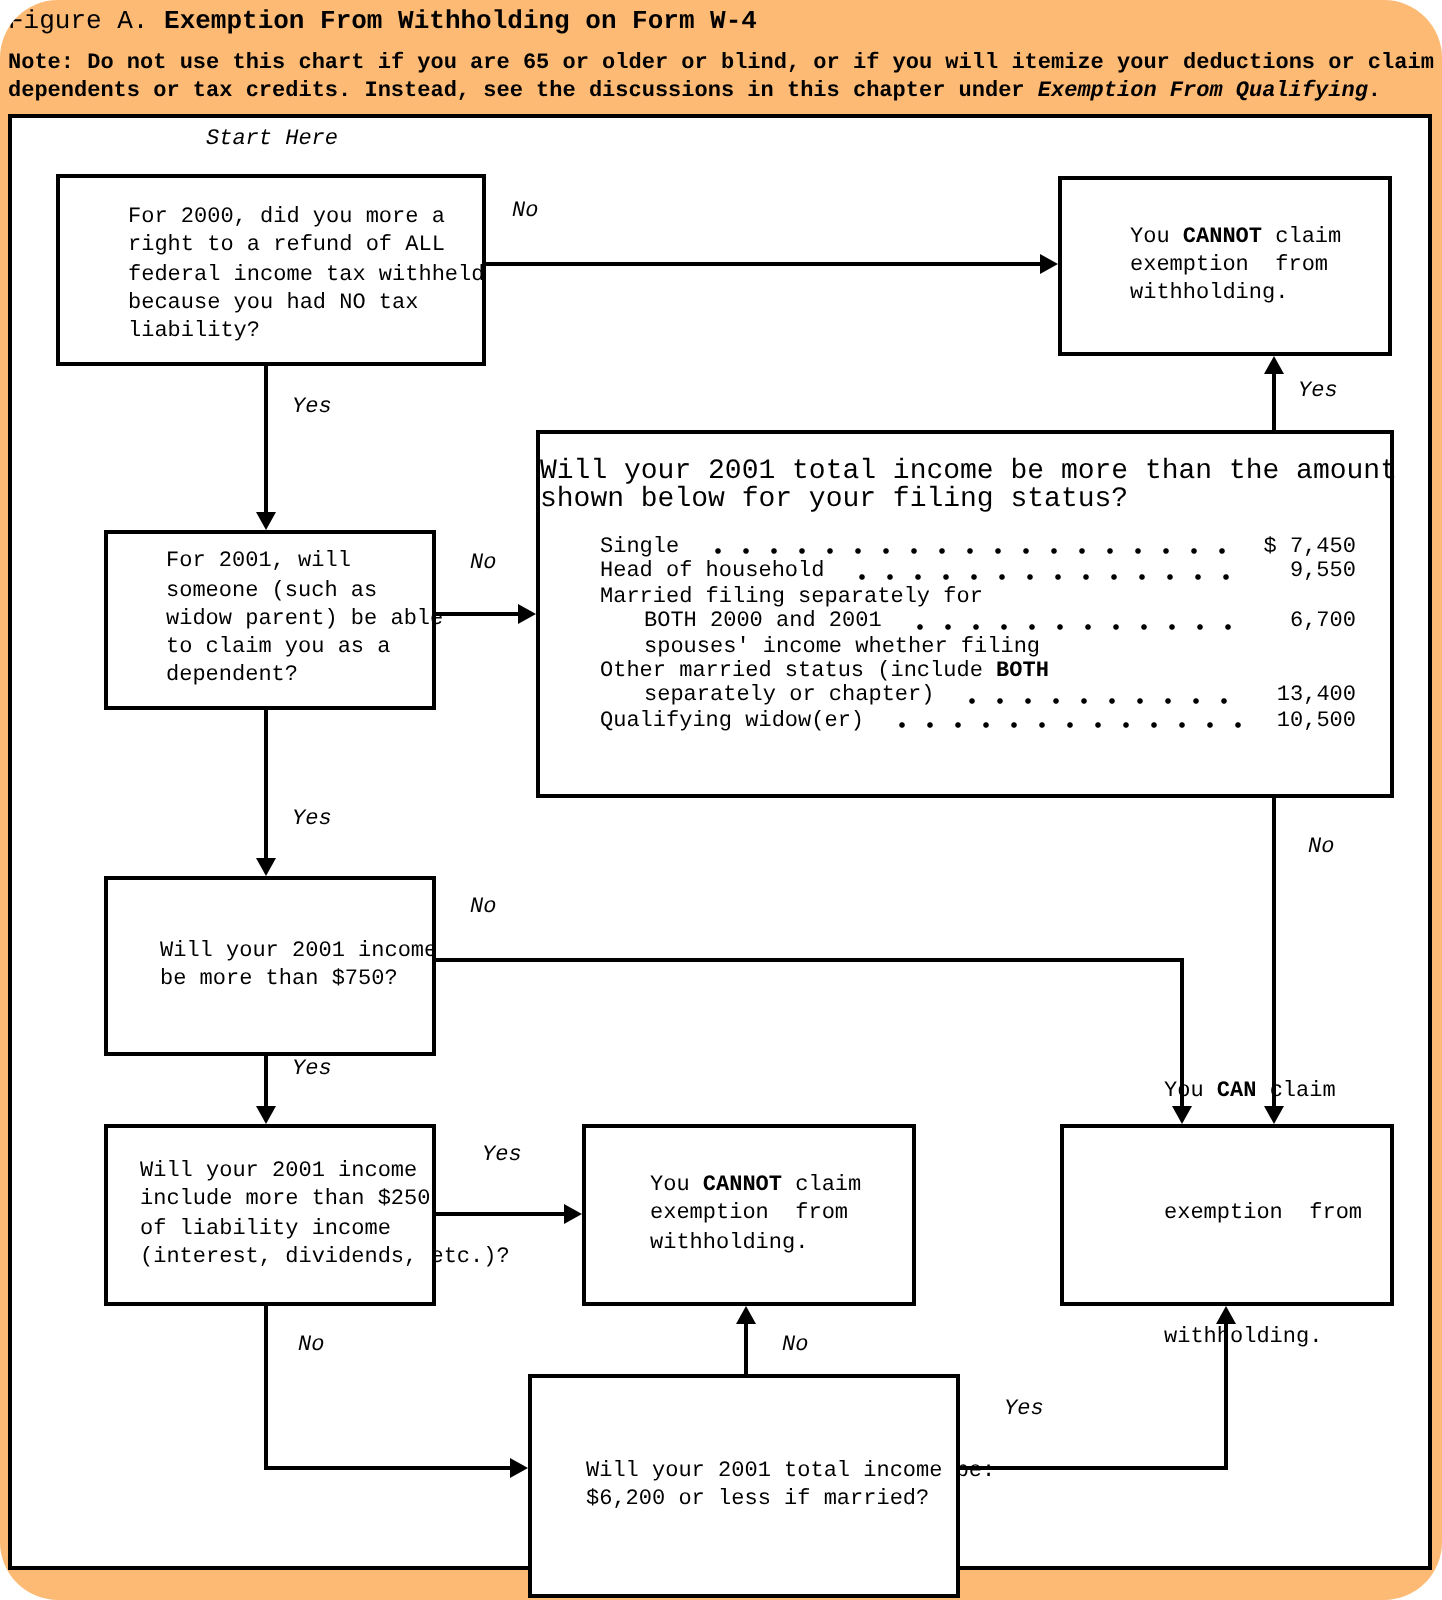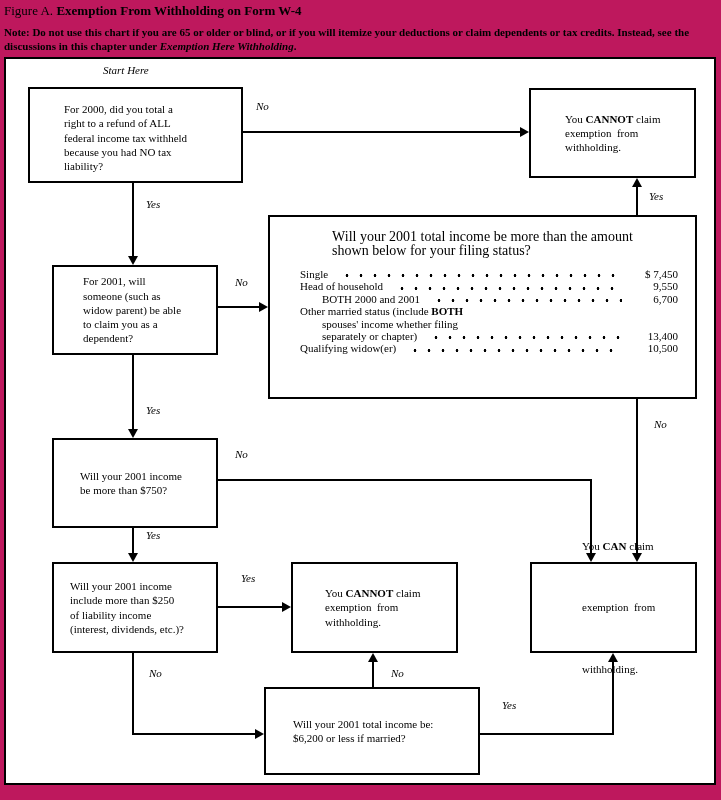--- a/index.html
+++ b/index.html
@@ -1,17 +1,17 @@
 <!DOCTYPE html>
 <html><head>
 <meta charset="utf-8">
 <style>
   html,body{margin:0;padding:0;background:#fff;}
-  #page{position:relative;width:721px;height:800px;background:#be185d;color:#000;
-        font-family:Liberation Serif, serif;overflow:hidden;}
+  #page{position:relative;width:721px;height:800px;background:#fdba74;color:#000;
+        font-family:Liberation Mono, monospace;overflow:hidden;border-radius:29px;}
   
   #title{position:absolute;left:4px;top:3px;font-size:13px;white-space:pre;}
   #title .t-main{font-weight:bold;}
   #note{position:absolute;left:4px;top:26px;width:714px;font-size:11px;line-height:13.5px;
         font-weight:bold;}
   #note .em{font-style:italic;}
   
   #frame{position:absolute;left:4px;top:57px;width:712px;height:728px;border:2px solid #000;
          box-sizing:border-box;background:#fff;}
   
@@ -21,21 +21,21 @@
   .tline b{font-weight:bold;}
   #box-refund{left:28px;top:87px;width:215px;height:96px;justify-content:flex-start;
               padding:13px 6px 0 34px;}
   #box-cannot-top{left:529px;top:88px;width:167px;height:90px;padding-left:34px;}
   #box-dependent{left:52px;top:265px;width:166px;height:90px;padding-left:29px;}
   #box-income-table{left:268px;top:215px;width:429px;height:184px;justify-content:flex-start;}
   #box-750{left:52px;top:438px;width:166px;height:90px;padding-left:26px;}
   #box-unearned{left:52px;top:562px;width:166px;height:91px;padding-left:16px;}
   #box-cannot-mid{left:291px;top:562px;width:167px;height:91px;padding-left:32px;}
   #box-can{left:530px;top:562px;width:167px;height:91px;padding-left:50px;gap:47px;}
-  #box-total-income{left:264px;top:687px;width:216px;height:88px;padding-left:27px;}
+  #box-total-income{left:264px;top:687px;width:216px;height:112px;padding-left:27px;}
   
   #box-income-table .tbl-header{margin:13px auto 0 auto;text-align:left;font-size:14px;
         line-height:13.5px;width:fit-content;}
   #box-income-table .amt-list{margin:11px 17px 0 30px;}
   .amt-row{display:flex;align-items:flex-end;height:12.4px;font-size:11px;line-height:12.4px;
         white-space:pre;}
   .amt-row.indent .amt-label{padding-left:22px;}
   .amt-label b{font-weight:bold;}
   .dot-leader{flex:1;height:5px;margin:0 6px 2px 10px;background-repeat:repeat-x;
         background-position:2px bottom;background-size:14px 5px;
@@ -63,28 +63,28 @@
   #lbl-no-b{left:391px;top:667px;}
   #lbl-yes-b{left:502px;top:699px;}
 </style>
 </head>
 <body>
 
 <div id="page">
 
   <div id="title"><span>Figure A. </span><span class="t-main">Exemption From Withholding on Form W-4</span></div>
 
-  <div id="note"><span>Note:</span><span> Do not use this chart if you are 65 or older or blind, or if you will itemize your deductions or claim dependents or tax credits. Instead, see the discussions in this chapter under </span><span class="em">Exemption Here Withholding</span><span>.</span></div>
+  <div id="note"><span>Note:</span><span> Do not use this chart if you are 65 or older or blind, or if you will itemize your deductions or claim dependents or tax credits. Instead, see the discussions in this chapter under </span><span class="em">Exemption From Qualifying</span><span>.</span></div>
 
   <div id="frame"></div>
 
   <div class="elabel" id="lbl-start">Start Here</div>
 
   <div class="qbox" id="box-refund">
-      <div class="tline">For 2000, did you total a</div>
+      <div class="tline">For 2000, did you more a</div>
       <div class="tline">right to a refund of ALL</div>
       <div class="tline">federal income tax withheld</div>
       <div class="tline">because you had NO tax</div>
       <div class="tline">liability?</div>
     </div>
 
   <div class="qbox" id="box-cannot-top">
       <div class="tline">You <b>CANNOT</b> claim</div>
       <div class="tline">exemption  from</div>
       <div class="tline">withholding.</div>
@@ -99,23 +99,24 @@
     </div>
 
   <div class="qbox" id="box-income-table">
     <div class="tbl-header">
         <div class="tline">Will your 2001 total income be more than the amount</div>
         <div class="tline">shown below for your filing status?</div>
       </div>
     <div class="amt-list">
         <div class="amt-row"><div class="amt-label">Single</div><div class="dot-leader"></div><div class="amt-val">$ 7,450</div></div>
         <div class="amt-row"><div class="amt-label">Head of household</div><div class="dot-leader"></div><div class="amt-val">9,550</div></div>
+        <div class="amt-row"><div class="amt-label">Married filing separately for</div></div>
         <div class="amt-row indent"><div class="amt-label">BOTH 2000 and 2001</div><div class="dot-leader"></div><div class="amt-val">6,700</div></div>
+        <div class="amt-row indent"><div class="amt-label">spouses' income whether filing</div></div>
         <div class="amt-row"><div class="amt-label">Other married status (include <b>BOTH</b></div></div>
-        <div class="amt-row indent"><div class="amt-label">spouses' income whether filing</div></div>
         <div class="amt-row indent"><div class="amt-label">separately or chapter)</div><div class="dot-leader"></div><div class="amt-val">13,400</div></div>
         <div class="amt-row"><div class="amt-label">Qualifying widow(er)</div><div class="dot-leader"></div><div class="amt-val">10,500</div></div>
       </div>
   </div>
 
   <div class="qbox" id="box-750">
       <div class="tline">Will your 2001 income</div>
       <div class="tline">be more than $750?</div>
     </div>
 

